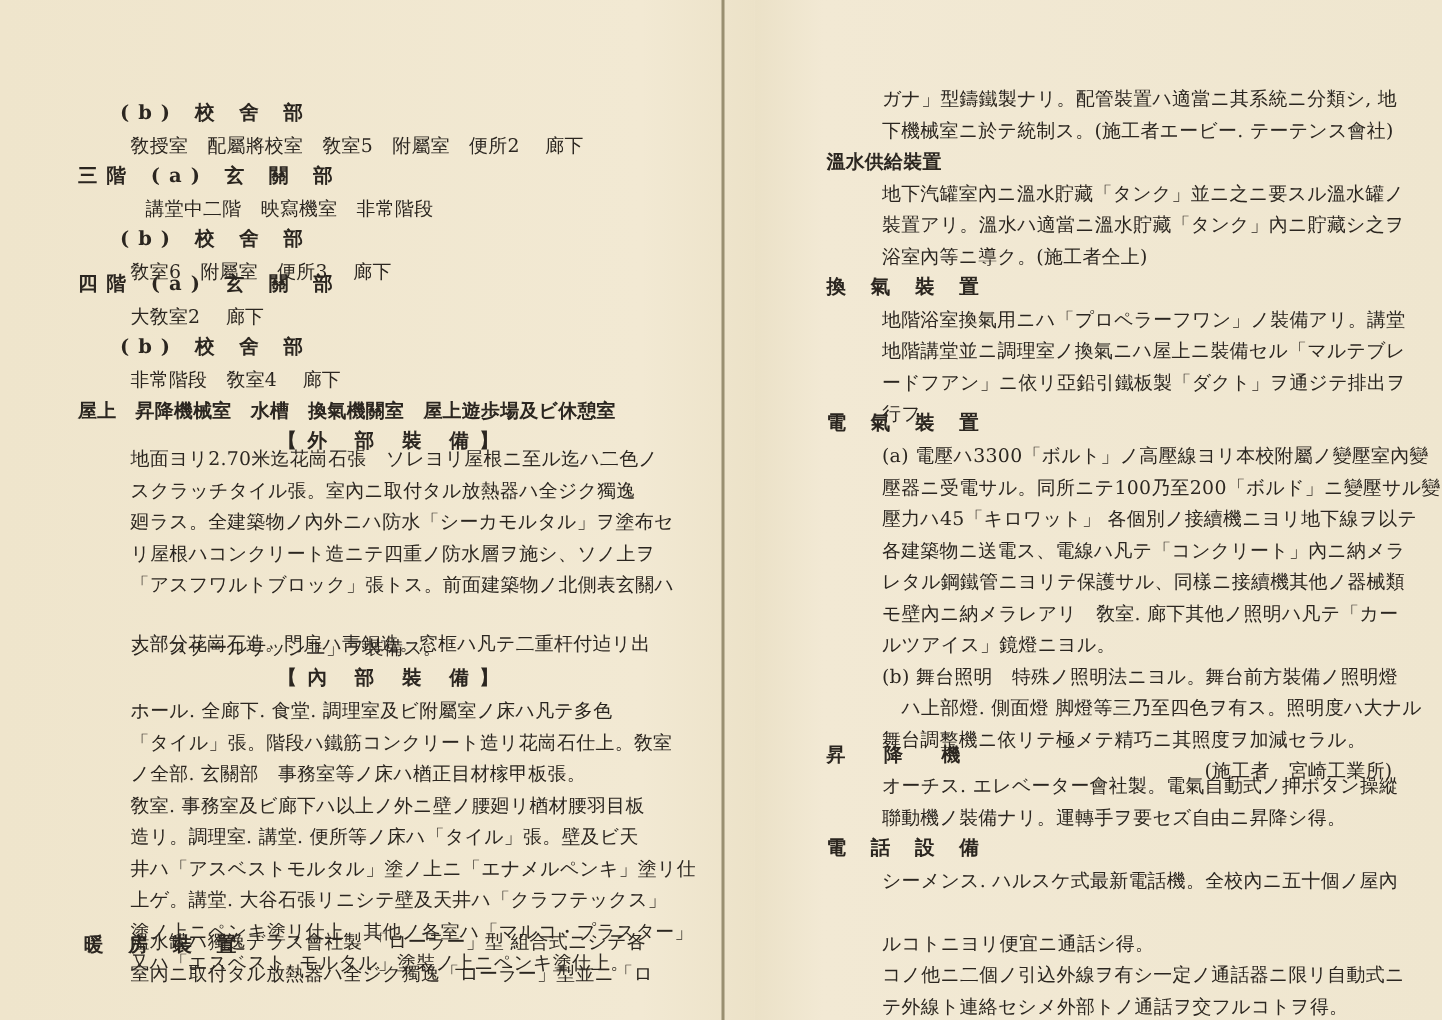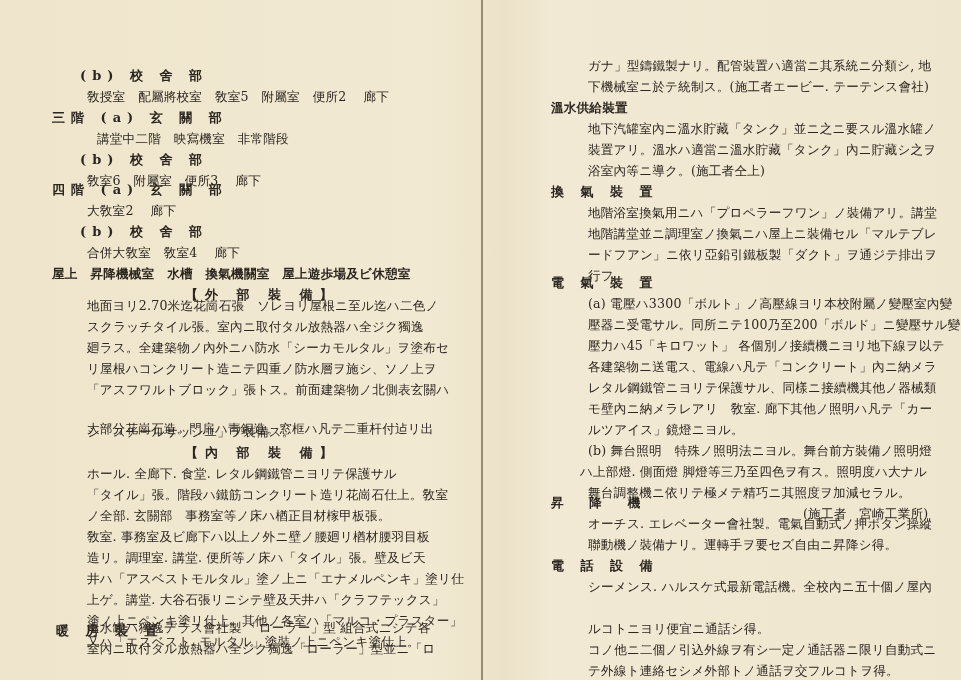--- a/index.html
+++ b/index.html
@@ -36,32 +36,32 @@
   <div class="page left" id="left-page">
       <div class="line hdr" style="left: 80px; top: 66px;">(b) 校 舍 部</div>
       <div class="line" style="left: 87px; top: 87px;">敎授室　配屬將校室　敎室5　附屬室　便所2　 廊下</div>
       <div class="line hdr" style="left: 52px; top: 108px;">三階 (a)  玄 關 部</div>
       <div class="line" style="left: 97px; top: 129px;">講堂中二階　映寫機室　非常階段</div>
       <div class="line hdr" style="left: 80px; top: 150px;">(b) 校 舍 部</div>
       <div class="line" style="left: 87px; top: 171px;">敎室6　附屬室　便所3　 廊下</div>
       <div class="line hdr" style="left: 52px; top: 180px;">四階 (a)  玄 關 部</div>
       <div class="line" style="left: 87px; top: 201px;">大敎室2　 廊下</div>
       <div class="line hdr" style="left: 80px; top: 222px;">(b) 校 舍 部</div>
-      <div class="line" style="left: 87px; top: 243px;">合併大敎室　敎室4　 廊下</div>
+      <div class="line" style="left: 87px; top: 243px;">非常階段　敎室4　 廊下</div>
       <div class="line label" style="left: 52px; top: 264px;">屋上　昇降機械室　水槽　換氣機關室　屋上遊歩場及ビ休憩室</div>
       <div class="line sub-title" style="left: 185px; top: 285px;">【外 部 裝 備】</div>
       <div class="line" style="left: 87px; top: 296px;">地面ヨリ2.70米迄花崗石張　ソレヨリ屋根ニ至ル迄ハ二色ノ</div>
       <div class="line" style="left: 87px; top: 317px;">スクラッチタイル張。室內ニ取付タル放熱器ハ全ジク獨逸</div>
       <div class="line" style="left: 87px; top: 338px;">廻ラス。全建築物ノ內外ニハ防水「シーカモルタル」ヲ塗布セ</div>
       <div class="line" style="left: 87px; top: 359px;">リ屋根ハコンクリート造ニテ四重ノ防水層ヲ施シ、ソノ上ヲ</div>
       <div class="line" style="left: 87px; top: 380px;">「アスフワルトブロック」張トス。前面建築物ノ北側表玄關ハ</div>
       <div class="line" style="left: 87px; top: 401px; margin-top: 18px;">大部分花崗石造。門扉ハ靑銅造。窓框ハ凡テ二重杆付迠リ出</div>
       <div class="line" style="left: 87px; top: 422px;">シ「スチールサッシユ」ヲ裝備ス。</div>
       <div class="line sub-title" style="left: 185px; top: 443px;">【內 部 裝 備】</div>
-      <div class="line" style="left: 87px; top: 464px;">ホール. 全廊下. 食堂. レタル鋼鐵管ニヨリテ保護サル</div>
+      <div class="line" style="left: 87px; top: 464px;">ホール. 全廊下. 食堂. 調理室及ビ附屬室ノ床ハ凡テ多色</div>
       <div class="line" style="left: 87px; top: 485px;">「タイル」張。階段ハ鐵筋コンクリート造リ花崗石仕上。敎室</div>
       <div class="line" style="left: 87px; top: 506px;">ノ全部. 玄關部　事務室等ノ床ハ楢正目材榢甲板張。</div>
       <div class="line" style="left: 87px; top: 527px;">敎室. 事務室及ビ廊下ハ以上ノ外ニ壁ノ腰廻リ楢材腰羽目板</div>
       <div class="line" style="left: 87px; top: 548px;">造リ。調理室. 講堂. 便所等ノ床ハ「タイル」張。壁及ビ天</div>
       <div class="line" style="left: 87px; top: 569px;">井ハ「アスベストモルタル」塗ノ上ニ「エナメルペンキ」塗リ仕</div>
       <div class="line" style="left: 87px; top: 590px;">上ゲ。講堂. 大谷石張リニシテ壁及天井ハ「クラフテックス」</div>
       <div class="line" style="left: 87px; top: 611px;">塗ノ上ニペンキ塗リ仕上。其他ノ各室ハ「マルコ・プラスター」</div>
       <div class="line" style="left: 87px; top: 632px;">又ハ「エスベスト. モルタル」塗裝ノ上ニペンキ塗仕上。</div>
       <div class="line hdr" style="left: 56px; top: 597px; margin-top: 24px;">暖 房 裝 置</div>
       <div class="line" style="left: 87px; top: 618px;">溫水罐ハ獨逸デラス會社製 「ローラー」型 組合式ニシテ各</div>
@@ -81,21 +81,21 @@
       <div class="line" style="left: 85px; top: 266px;">行フ。</div>
       <div class="line hdr" style="left: 48px; top: 273px;">電 氣 裝 置</div>
       <div class="line" style="left: 85px; top: 294px;">(a) 電壓ハ3300「ボルト」ノ高壓線ヨリ本校附屬ノ變壓室內變</div>
       <div class="line" style="left: 85px; top: 315px;">壓器ニ受電サル。同所ニテ100乃至200「ボルド」ニ變壓サル變</div>
       <div class="line" style="left: 85px; top: 336px;">壓力ハ45「キロワット」 各個別ノ接續機ニヨリ地下線ヲ以テ</div>
       <div class="line" style="left: 85px; top: 357px;">各建築物ニ送電ス、電線ハ凡テ「コンクリート」內ニ納メラ</div>
       <div class="line" style="left: 85px; top: 378px;">レタル鋼鐵管ニヨリテ保護サル、同樣ニ接續機其他ノ器械類</div>
       <div class="line" style="left: 85px; top: 399px;">モ壁內ニ納メラレアリ　敎室. 廊下其他ノ照明ハ凡テ「カー</div>
       <div class="line" style="left: 85px; top: 420px;">ルツアイス」鏡燈ニヨル。</div>
       <div class="line" style="left: 85px; top: 441px;">(b) 舞台照明　特殊ノ照明法ニヨル。舞台前方裝備ノ照明燈</div>
-      <div class="line" style="left: 77px; top: 462px;">ハ上部燈. 側面燈 脚燈等三乃至四色ヲ有ス。照明度ハ大ナル</div>
+      <div class="line" style="left: 98px; top: 462px;">ハ上部燈. 側面燈 脚燈等三乃至四色ヲ有ス。照明度ハ大ナル</div>
       <div class="line" style="left: 85px; top: 483px;">舞台調整機ニ依リテ極メテ精巧ニ其照度ヲ加減セラル。</div>
       <div class="line" style="left: 270px; top: 504px; margin-left: 30px;">(施工者　宮崎工業所)</div>
       <div class="line label" style="left: 48px; top: 493px;">昇　　降　　機</div>
       <div class="line" style="left: 85px; top: 514px;">オーチス. エレベーター會社製。電氣自動式ノ押ボタン操縱</div>
       <div class="line" style="left: 85px; top: 535px;">聯動機ノ裝備ナリ。運轉手ヲ要セズ自由ニ昇降シ得。</div>
       <div class="line hdr" style="left: 48px; top: 556px;">電 話 設 備</div>
       <div class="line" style="left: 85px; top: 577px;">シーメンス. ハルスケ式最新電話機。全校內ニ五十個ノ屋內</div>
       <div class="line" style="left: 85px; top: 619px;">ルコトニヨリ便宜ニ通話シ得。</div>
       <div class="line" style="left: 85px; top: 640px;">コノ他ニ二個ノ引込外線ヲ有シ一定ノ通話器ニ限リ自動式ニ</div>
       <div class="line" style="left: 85px; top: 661px;">テ外線ト連絡セシメ外部トノ通話ヲ交フルコトヲ得。</div>

